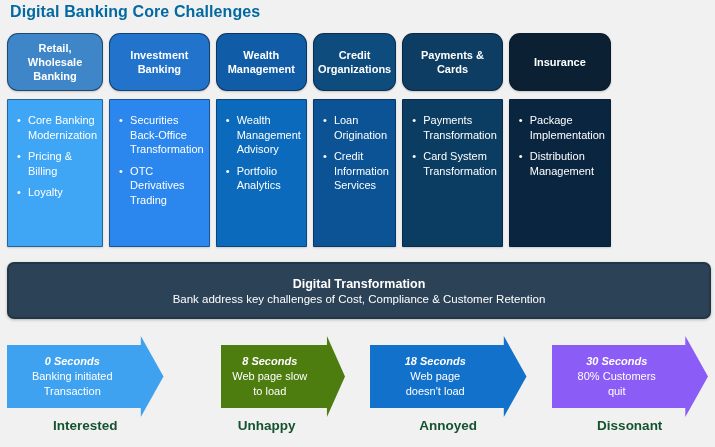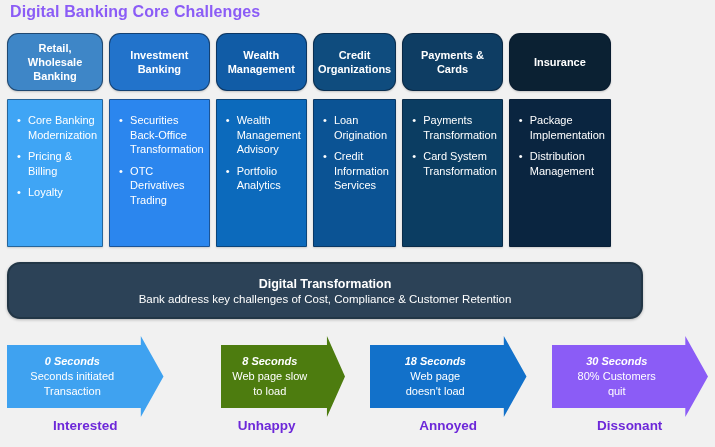--- a/index.html
+++ b/index.html
@@ -7,21 +7,21 @@
     width: 715px; height: 447px;
     background: #f1f1f1;
     font-family: "Liberation Sans", sans-serif;
     position: relative;
     overflow: hidden;
   }
   .slide { position: absolute; inset: 0; }
 
   .title {
     position: absolute; top: 3px; left: 10px;
-    font-size: 16px; font-weight: bold; color: #8b5cf6;
+    font-size: 16px; font-weight: bold; color: #0369a1;
     letter-spacing: 0.1px;
   }
 
   
   .columns {
     position: absolute; top: 33px; left: 7px; width: 602px;
     display: grid; grid-template-columns: repeat(6, 1fr);
     column-gap: 6px; row-gap: 8px;
   }
   .col-header {
@@ -44,22 +44,22 @@
   .col-body li {
     position: relative; padding-left: 11px; margin-bottom: 7px;
     color: #ffffff; font-size: 11px; line-height: 1.32;
   }
   .col-body li::before {
     content: "\2022"; position: absolute; left: 0; top: 0;
   }
 
   
   .band {
-    position: absolute; top: 262px; left: 7px; width: 636px; height: 57px;
-    box-sizing: border-box; border-radius: 13px;
+    position: absolute; top: 262px; left: 7px; width: 704px; height: 57px;
+    box-sizing: border-box; border-radius: 7px;
     border: 2px solid #223646;
     display: flex; flex-direction: column; align-items: center; justify-content: center;
     gap: 2px; color: #ffffff; text-align: center;
     box-shadow: 0 1px 3px rgba(0,0,0,0.25);
   }
   .band-title { font-size: 12.5px; font-weight: bold; }
   .band-subtitle { font-size: 11.5px; }
 
   
   .arrows {
@@ -71,21 +71,21 @@
     height: 81px;
     clip-path: polygon(0 11%, 85.5% 11%, 85.5% 0, 100% 50%, 85.5% 100%, 85.5% 89%, 0 89%);
     display: flex; flex-direction: column; justify-content: center;
     box-sizing: border-box; padding-right: 26px;
     color: #ffffff; text-align: center;
     font-size: 11px; line-height: 1.35;
   }
   .arrow-time { font-weight: bold; font-style: italic; }
   .arrow-label {
     margin-top: 1px; text-align: center;
-    font-weight: bold; font-size: 13.5px; color: #6d28d9;
+    font-weight: bold; font-size: 13.5px; color: #14532d;
   }
 </style>
 </head>
 <body>
 
 <div class="slide">
 
   <div class="title">Digital Banking Core Challenges</div>
 
   <div class="columns">
@@ -138,21 +138,21 @@
 
   <div class="band" style="background-color: rgb(44, 66, 87);">
     <div class="band-title">Digital Transformation</div>
     <div class="band-subtitle">Bank address key challenges of Cost, Compliance &amp; Customer Retention</div>
   </div>
 
   <div class="arrows">
     <div class="arrow-unit">
       <div class="arrow" style="background-color: rgb(63, 162, 240);">
         <div class="arrow-time">0 Seconds</div>
-        <div class="arrow-line">Seconds initiated</div>
+        <div class="arrow-line">Banking initiated</div>
         <div class="arrow-line">Transaction</div>
       </div>
       <div class="arrow-label">Interested</div>
     </div>
     <div class="arrow-unit">
       <div class="arrow" style="background-color: #4d7c0f; margin-left: 32px;">
         <div class="arrow-time">8 Seconds</div>
         <div class="arrow-line">Web page slow</div>
         <div class="arrow-line">to load</div>
       </div>

